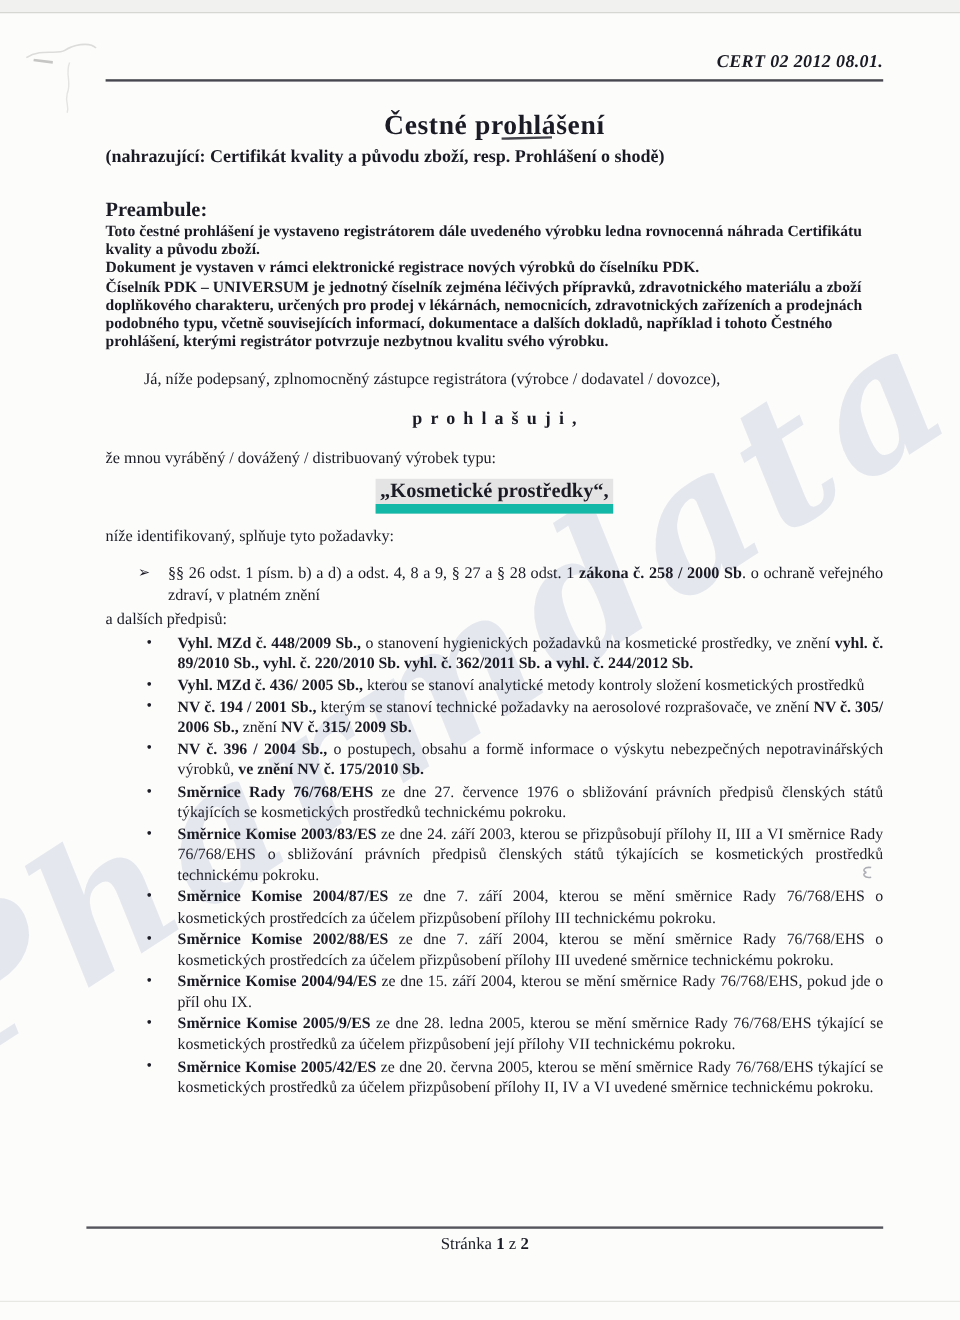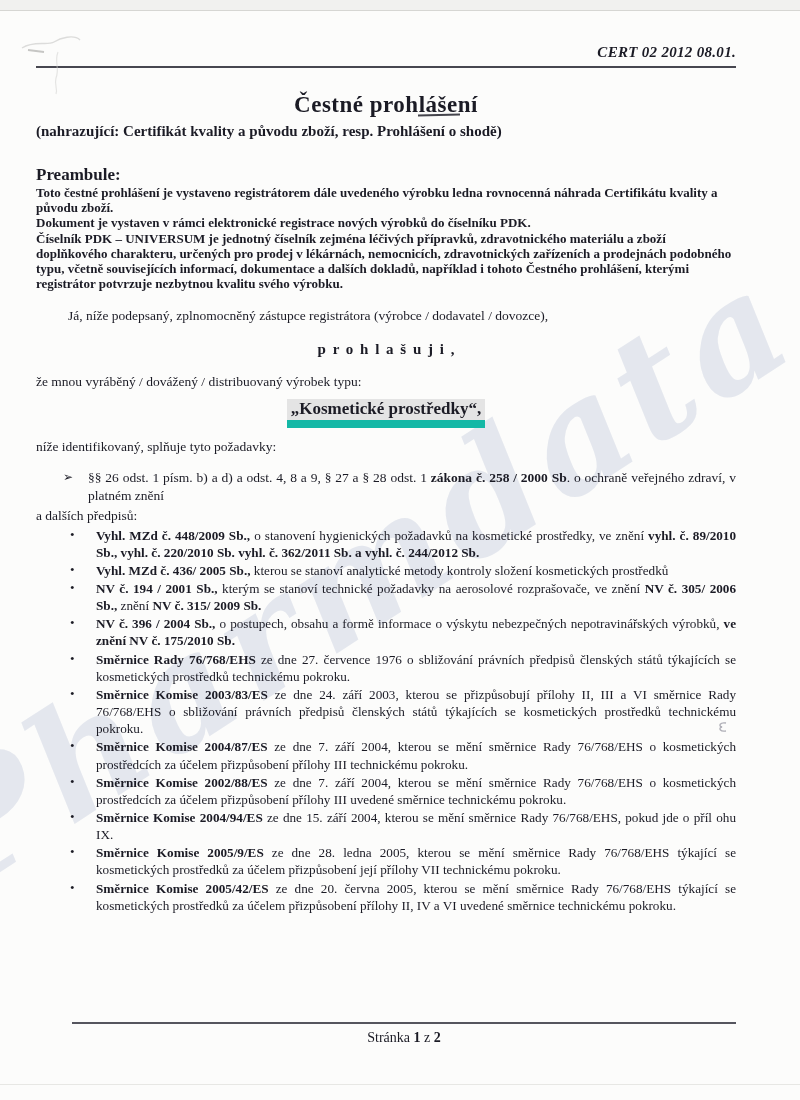--- a/index.html
+++ b/index.html
@@ -17,21 +17,21 @@
   
   .watermark {
     position:absolute; left:-60px; top:760px; width:1200px;
     transform:rotate(-33deg); transform-origin:left center;
     font-family:"DejaVu Serif", serif; font-style:italic; font-weight:700;
     font-size:150px; letter-spacing:8px; white-space:nowrap;
     color:#dde1ea; opacity:.75; z-index:0; pointer-events:none;
     user-select:none;
   }
 
-  .sheet { position:relative; z-index:1; padding:0 64px 0 36px;margin-top:28px; }
+  .sheet { position:relative; z-index:1; padding:0 64px 0 88px;margin-top:28px; }
 
   .doc-ref { margin-top:44px; text-align:right;
     font-style:italic; font-weight:700; font-size:15px; letter-spacing:.3px; }
   .header-rule { margin-top:5px; border-top:2px solid #474750; height:0; }
 
   .title { margin-top:24px; text-align:center; font-size:23px; font-weight:700;
     letter-spacing:.5px; position:relative; }
   .subtitle { margin-top:5px; font-size:15px; font-weight:700; }
 
   .preamble-heading { margin-top:25px; font-size:17px; font-weight:700; }

